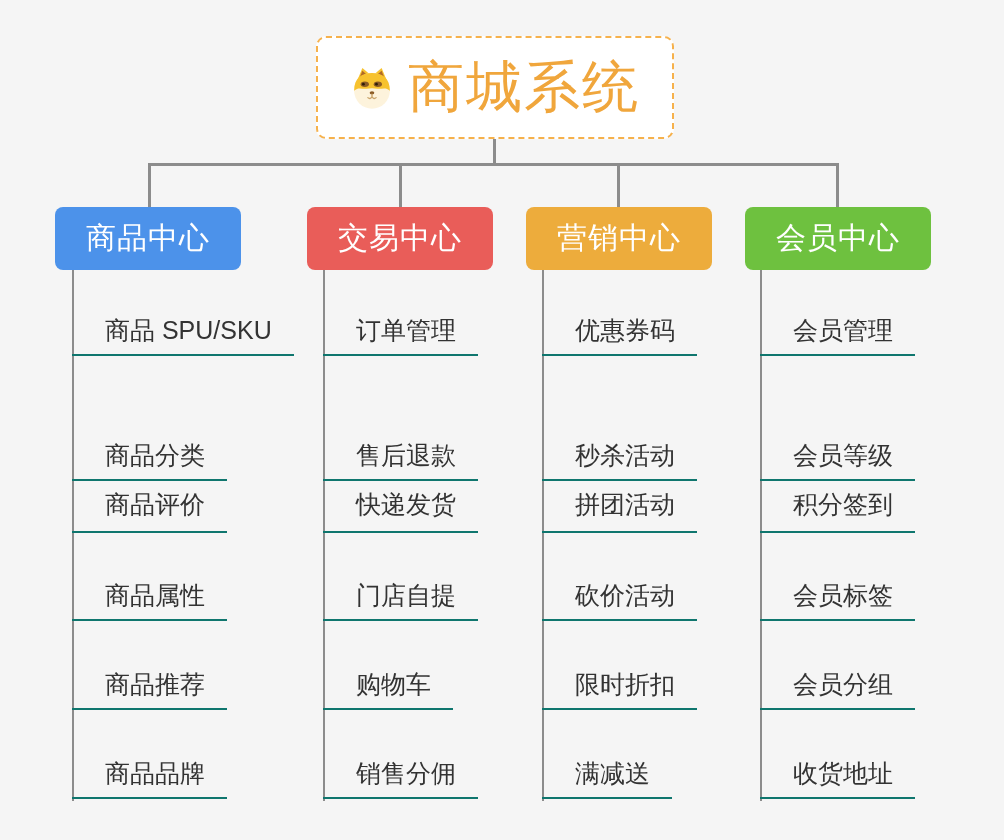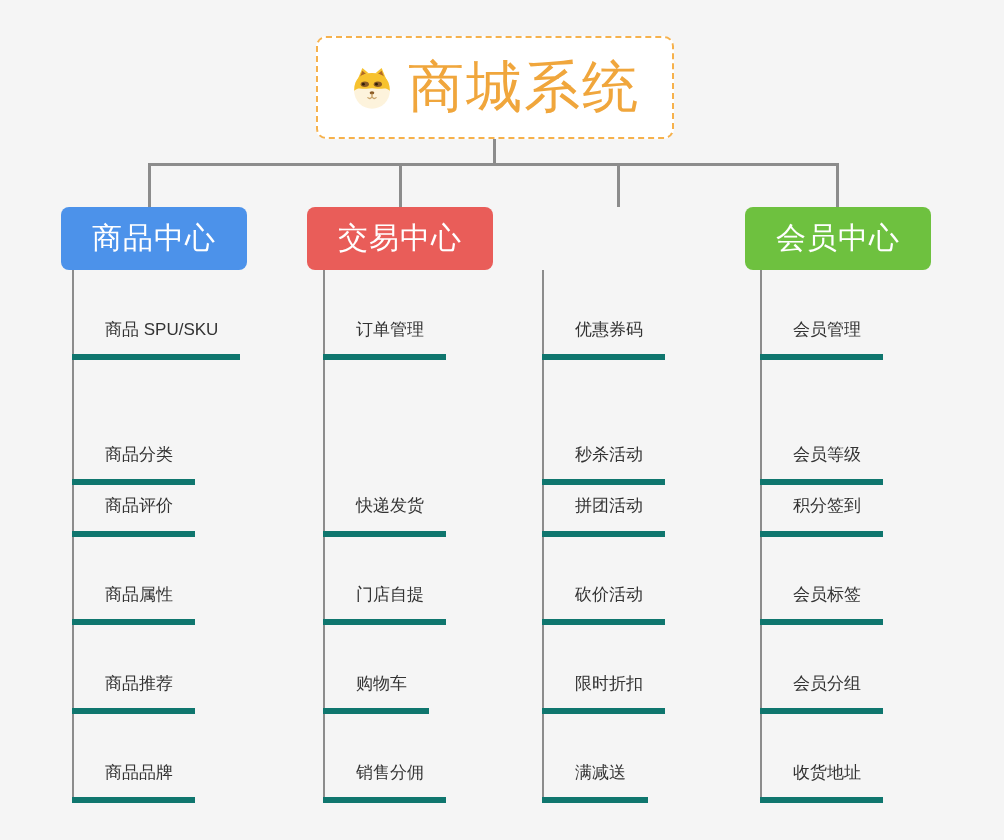--- a/index.html
+++ b/index.html
@@ -51,31 +51,31 @@
     border-radius:8px;
     box-sizing:border-box;
     display:flex;
     align-items:center;
     justify-content:center;
     color:#ffffff;
     font-size:30px;
     letter-spacing:1px;
     white-space:nowrap;
   }
-  .branch-header.c0{left:61px;}
+  .branch-header.c0{left:55px;}
   .branch-header.c1{left:307px;}
   .branch-header.c2{left:526px;}
   .branch-header.c3{left:745px;}
   
   .leaf{
     position:absolute;
     box-sizing:content-box;
     padding:0 22px 6px 33px;
-    border-bottom:6px solid #0f766e;
-    font-size:17px;
+    border-bottom:2px solid #0f766e;
+    font-size:25px;
     line-height:36px;
     color:#333333;
     white-space:nowrap;
   }
   .leaf.c0{left:72px;} .leaf.c1{left:323px;} .leaf.c2{left:542px;} .leaf.c3{left:760px;}
   .leaf.r0{top:312px;} .leaf.r1{top:400px;margin-top:37px;} .leaf.r2{top:489px;font-family:Liberation Mono, monospace;}
   .leaf.r3{top:577px;text-align:right;} .leaf.r4{top:666px;} .leaf.r5{top:755px;}
 </style>
 </head>
 <body>
@@ -106,30 +106,32 @@
   <div class="line drop d1"></div>
   <div class="line drop d2"></div>
   <div class="line drop d3"></div>
   <div class="line trunk c0"></div>
   <div class="line trunk c1"></div>
   <div class="line trunk c2"></div>
   <div class="line trunk c3"></div>
 
   <div class="branch-header c0" style="background: rgb(76, 146, 234);">商品中心</div>
   <div class="branch-header c1" style="background: rgb(233, 93, 89);">交易中心</div>
+  <div class="branch-header c2" style="background: rgb(237, 172, 60);">营销中心</div>
   <div class="branch-header c3" style="background: rgb(110, 193, 63);">会员中心</div>
 
   <div class="leaf c0 r0">商品 SPU/SKU</div>
   <div class="leaf c0 r1">商品分类</div>
   <div class="leaf c0 r2">商品评价</div>
   <div class="leaf c0 r3">商品属性</div>
   <div class="leaf c0 r4">商品推荐</div>
   <div class="leaf c0 r5">商品品牌</div>
 
   <div class="leaf c1 r0">订单管理</div>
+  <div class="leaf c1 r1">售后退款</div>
   <div class="leaf c1 r2">快递发货</div>
   <div class="leaf c1 r3">门店自提</div>
   <div class="leaf c1 r4">购物车</div>
   <div class="leaf c2 r0">优惠券码</div>
 
   <div class="leaf c1 r5">销售分佣</div>
   <div class="leaf c2 r1">秒杀活动</div>
   <div class="leaf c2 r2">拼团活动</div>
   <div class="leaf c2 r3">砍价活动</div>
   <div class="leaf c2 r4">限时折扣</div>

